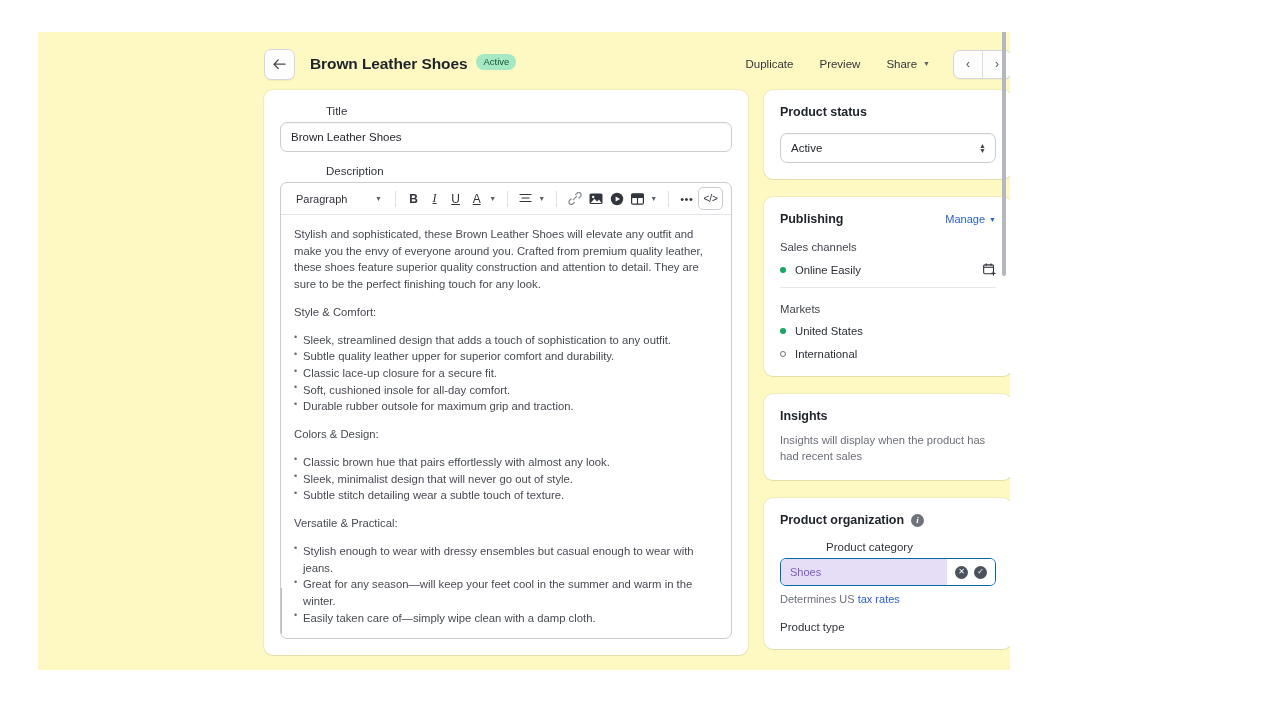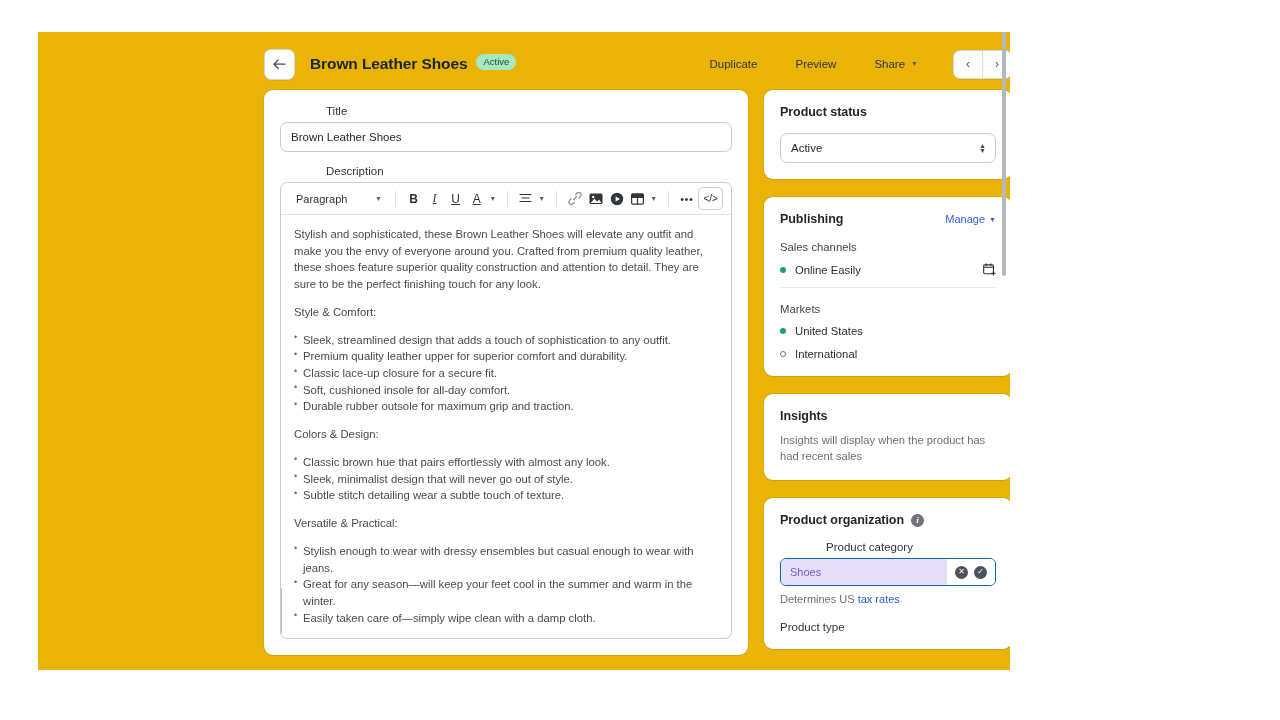--- a/index.html
+++ b/index.html
@@ -10,21 +10,21 @@
     background: #ffffff;
     font-family: "Liberation Sans", sans-serif;
     -webkit-font-smoothing: antialiased;
   }
   #app {
     position: absolute;
     left: 38px;
     top: 32px;
     width: 972px;
     height: 638px;
-    background: #eab308;
+    background: #fef9c3;
     overflow: hidden;
   }
   
   .topbar {
     position: absolute;
     left: 226px;
     top: 12px;
     width: 748px;
     height: 40px;
     display: flex;
@@ -62,21 +62,21 @@
     padding: 2px 7px 3px 7px;
     border-radius: 9px;
     position: relative;
     top: -2px;
     white-space: nowrap;
   }
   .topbar-actions {
     margin-left: auto;
     display: flex;
     align-items: center;
-    gap: 12px;
+    gap: 0px;
   }
   .tb-link {
     font-size: 11.5px;
     color: #32353c;
     padding: 6px 13px;
     border-radius: 7px;
     cursor: pointer;
     white-space: nowrap;
   }
   .tb-link .caret {
@@ -496,21 +496,21 @@
             <div class="tool-sep"></div>
             <div class="tool-btn" style="letter-spacing:0.5px;font-size:11px;">•••</div>
             <div class="tool-code">&lt;/&gt;</div>
           </div>
 
           <div class="editor-body">
             <p>Stylish and sophisticated, these Brown Leather Shoes will elevate any outfit and make you the envy of everyone around you. Crafted from premium quality leather, these shoes feature superior quality construction and attention to detail. They are sure to be the perfect finishing touch for any look.</p>
             <p>Style &amp; Comfort:</p>
             <ul>
               <li>Sleek, streamlined design that adds a touch of sophistication to any outfit.</li>
-              <li>Premium quality leather upper for superior comfort and durability.</li>
+              <li>Subtle quality leather upper for superior comfort and durability.</li>
               <li>Classic lace-up closure for a secure fit.</li>
               <li>Soft, cushioned insole for all-day comfort.</li>
               <li>Durable rubber outsole for maximum grip and traction.</li>
             </ul>
             <p>Colors &amp; Design:</p>
             <ul>
               <li>Classic brown hue that pairs effortlessly with almost any look.</li>
               <li>Sleek, minimalist design that will never go out of style.</li>
               <li>Subtle stitch detailing wear a subtle touch of texture.</li>
             </ul>

